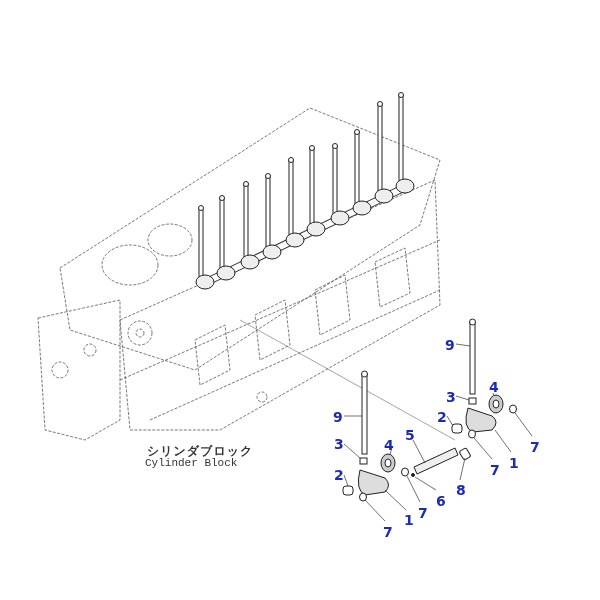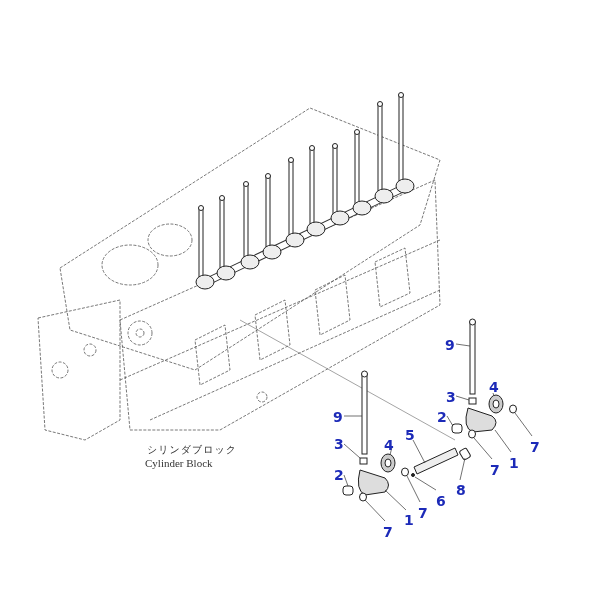--- a/index.html
+++ b/index.html
@@ -1,20 +1,20 @@
 <!DOCTYPE html>
 <html><head>
 <meta charset="utf-8">
 <style>
   html, body { margin:0; padding:0; background:#ffffff; }
   body { width:600px; height:600px; position:relative; overflow:hidden; font-family:"DejaVu Sans", sans-serif; }
   #diagram { position:absolute; left:0; top:0; width:600px; height:600px; }
   .callout { position:absolute; font-family:"DejaVu Sans", sans-serif; font-weight:bold; font-size:14px; color:#1c2ab8; line-height:1; }
-  .caption-jp { position:absolute; left:147px; top:443px; font-family:"DejaVu Sans Mono", monospace; font-size:10px; color:#333; letter-spacing:1px; }
-  .caption-en { position:absolute; left:145px; top:457px; font-family:Liberation Serif, serif; font-size:11px; color:#333; }
+  .caption-jp { position:absolute; left:147px; top:443px; font-family:"DejaVu Sans Mono", monospace; font-size:12px; color:#333; letter-spacing:1px;font-weight:bold; }
+  .caption-en { position:absolute; left:145px; top:457px; font-family:Liberation Mono, monospace; font-size:11px; color:#333; }
 </style>
 </head>
 <body>
 
 <svg id="diagram" viewBox="0 0 600 600" xmlns="http://www.w3.org/2000/svg">
   <g stroke="#555" stroke-width="0.8" fill="none" stroke-dasharray="3 1.5">
 
     <polygon points="60,268 310,108 440,160 420,225 195,370 70,330"></polygon>
 
     <polygon points="38,318 120,300 120,420 85,440 45,430"></polygon>

